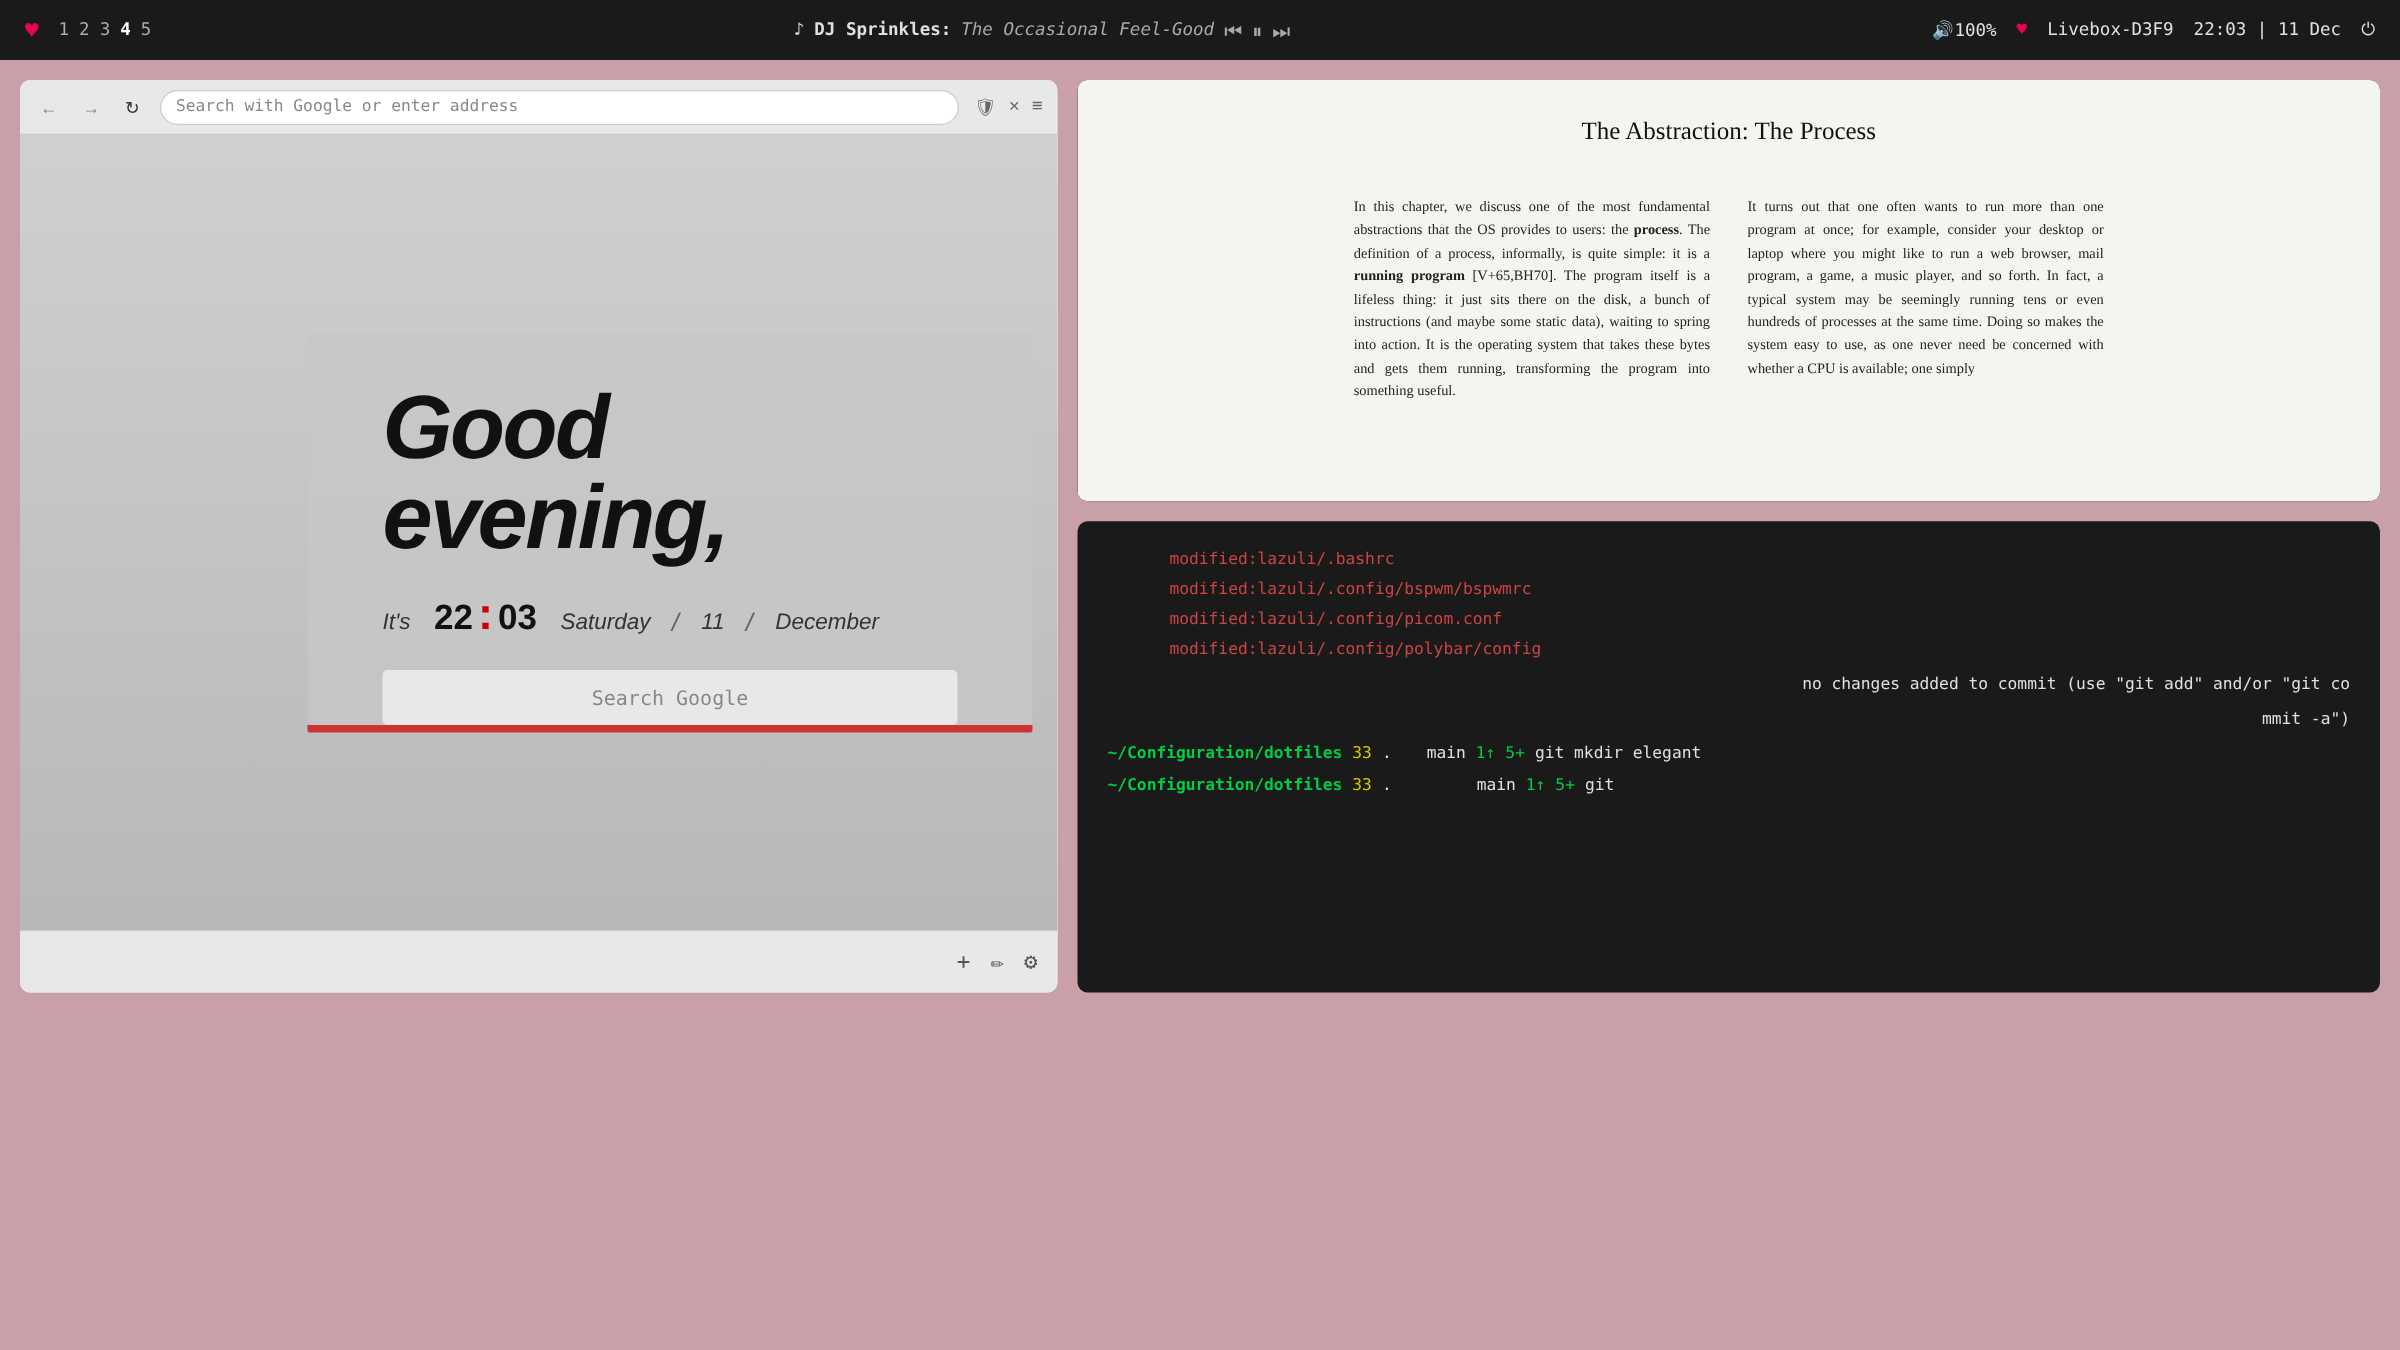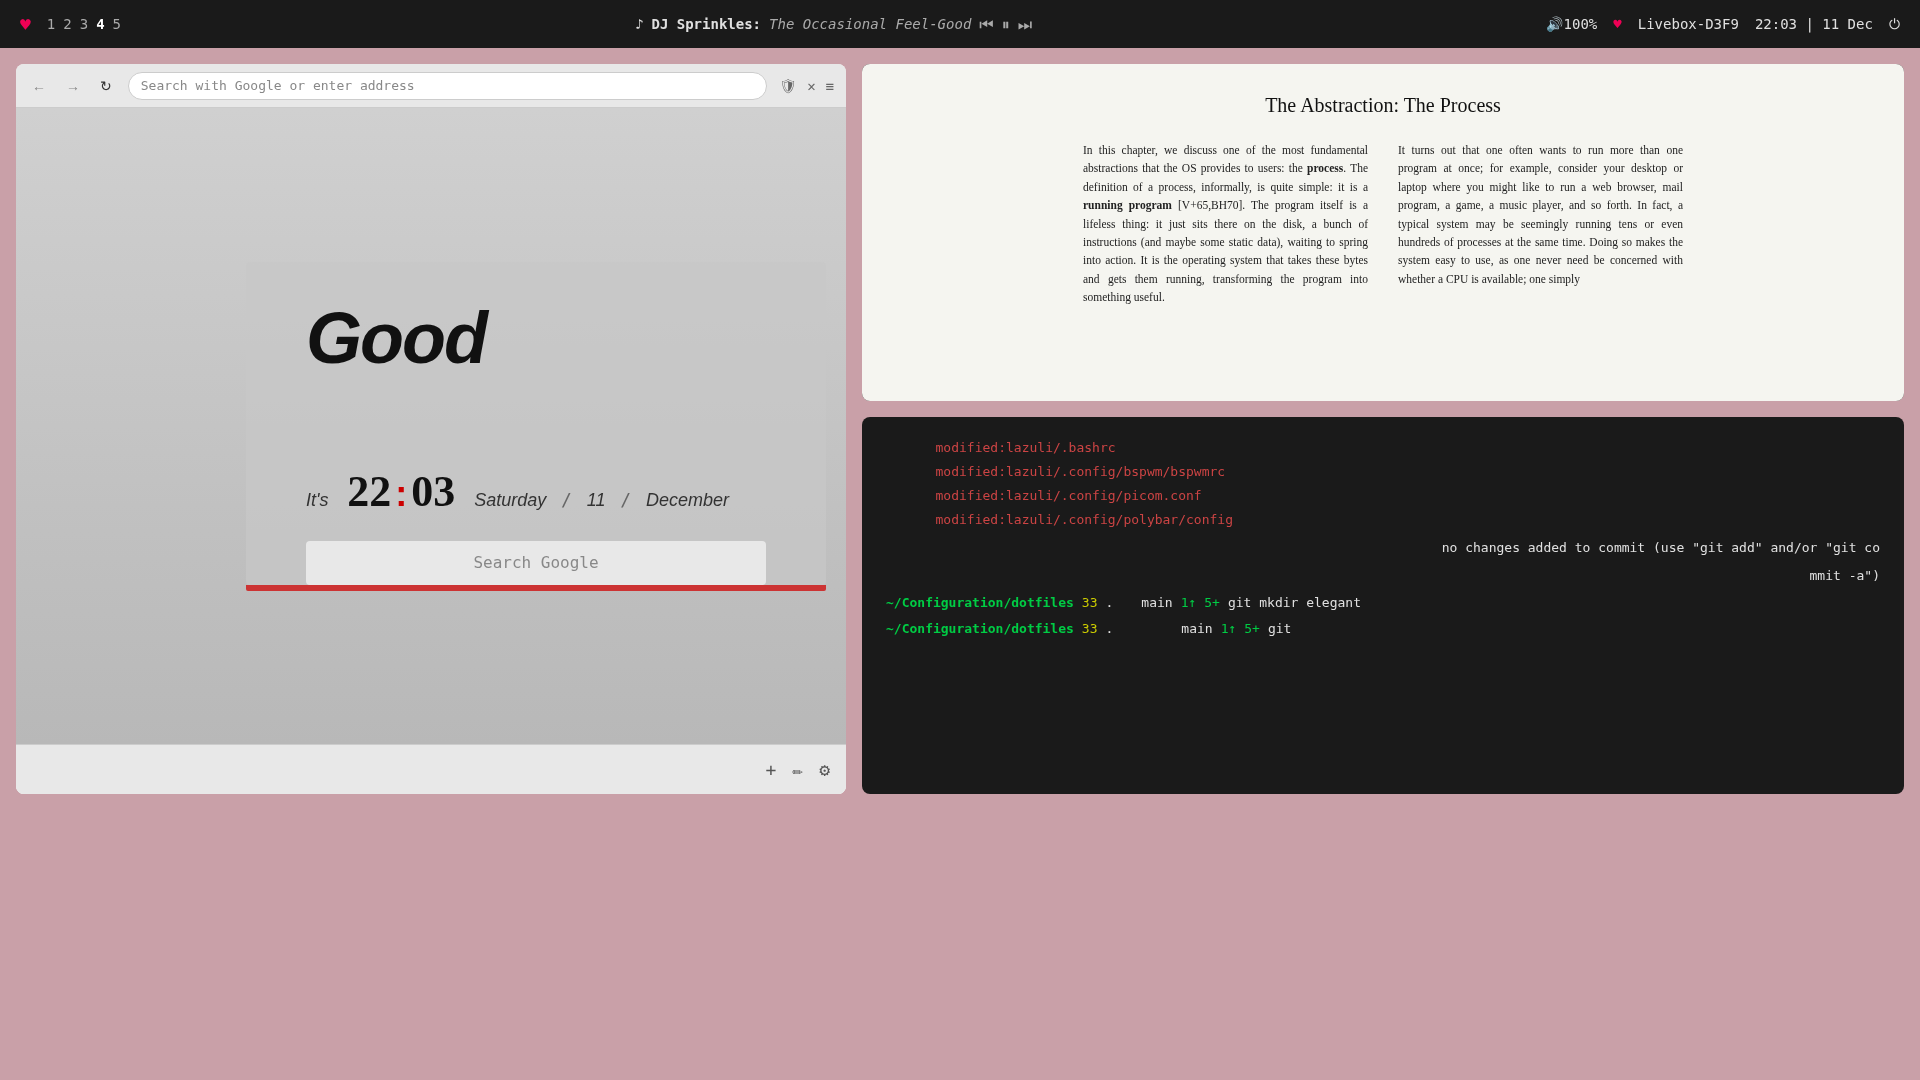--- a/index.html
+++ b/index.html
@@ -209,22 +209,22 @@
       font-size: 18px;
       color: #222;
     }
     .dt-its {
       font-family: 'Arial', sans-serif;
       font-style: italic;
       font-size: 18px;
       color: #333;
     }
     .dt-time-big {
-      font-family: Liberation Serif, serif;
-      font-size: 44px;
+      font-family: Liberation Sans, sans-serif;
+      font-size: 28px;
       font-weight: 900;
       color: #111;
     }
     .dt-colon {
       color: #cc0000;
       font-family: 'Arial Black', sans-serif;
       font-size: 36px;
       font-weight: 900;
     }
     .dt-date {
@@ -305,21 +305,21 @@
       justify-content: flex-start;
       padding: 30px 40px 20px 40px;
       overflow: hidden;
     }
 
     #pdf-title {
       font-size: 20px;
       font-family: 'Georgia', serif;
       color: #111;
       text-align: right;
-      margin-bottom: 24px;
+      margin-bottom: 40px;
     }
 
     #pdf-body {
       font-family: 'Georgia', serif;
       font-size: 11.5px;
       line-height: 1.6;
       color: #222;
       text-align: justify;
       columns: 2;
       column-gap: 30px;
@@ -448,21 +448,21 @@
         <span>✕</span>
         <span>≡</span>
       </div>
     </div>
 
     <div id="browser-content">
       <div id="newtab-main">
         <div id="newtab-card">
           <div id="greeting-text">
             <span>Good</span><br>
-            <br>
+            <span>evening,</span><br>
           </div>
 
           <div id="datetime-row">
             <span class="dt-its">It's</span>&nbsp;
             <span class="dt-time-big">22</span><span class="dt-colon">:</span><span class="dt-time-big">03</span>&nbsp;
             <span class="dt-date">Saturday</span><span class="dt-slash">&nbsp;/&nbsp;</span><span class="dt-date">11</span><span class="dt-slash">&nbsp;/&nbsp;</span><span class="dt-date">December</span>
           </div>
 
           <div id="search-bar">
             <span>Search Google</span>

